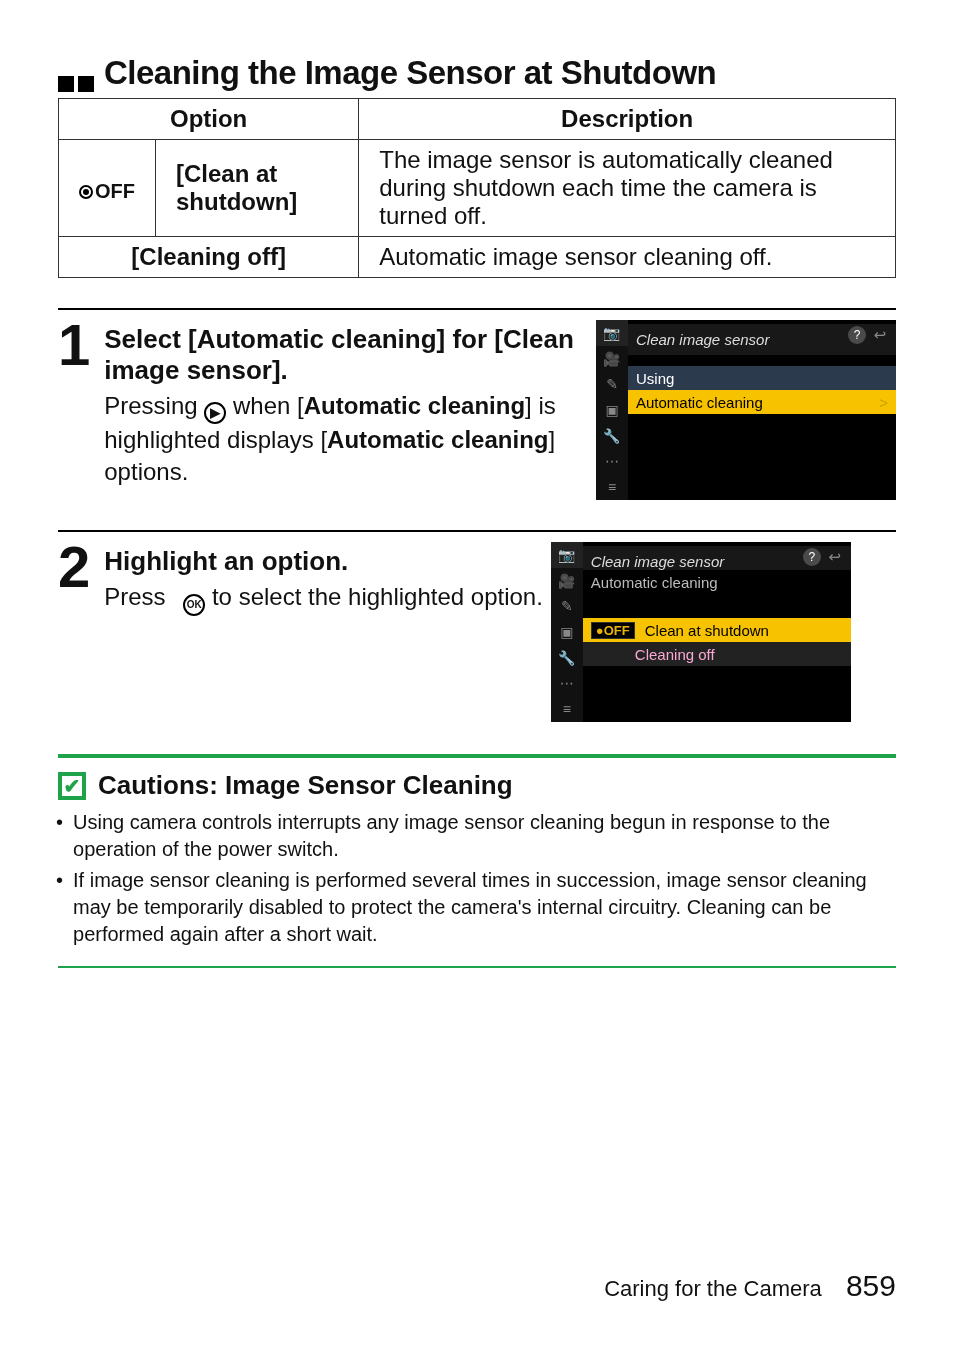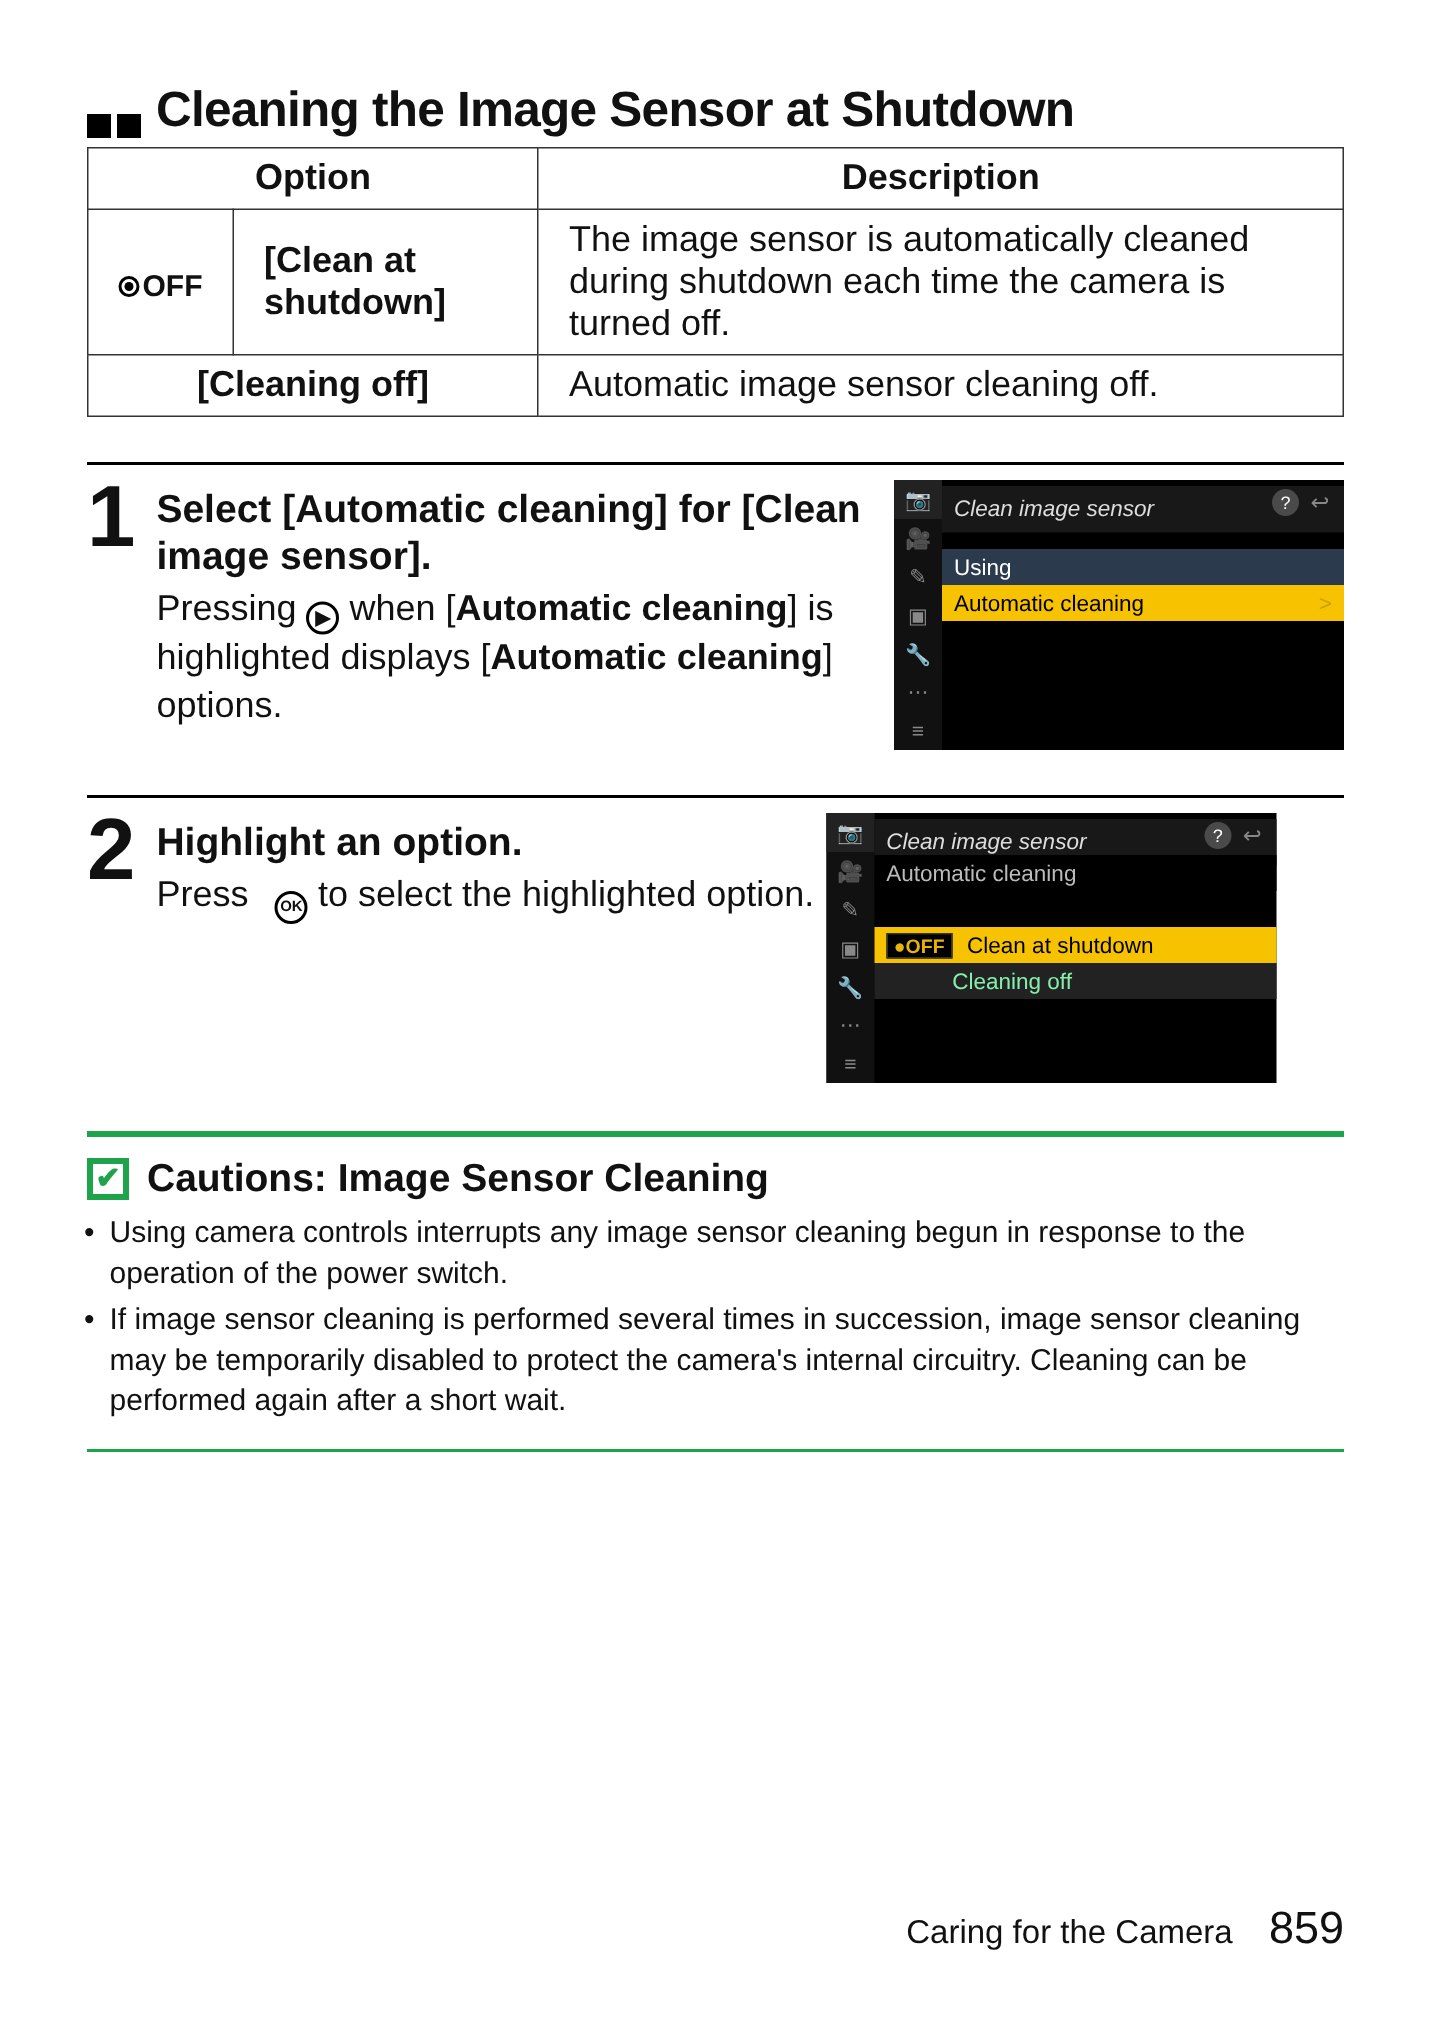--- a/index.html
+++ b/index.html
@@ -164,21 +164,21 @@
       <div class="title-row">Clean image sensor</div>
       <div class="help-icon">?</div>
       <div class="back-icon">↩</div>
       <div class="body-area">
         <div class="row sub">Automatic cleaning</div>
         <div style="height:24px;"></div>
         <div class="row hl" style="justify-content:flex-start; gap:6px;">
           <span class="off-badge">●<span>OFF</span></span>
           <span>Clean at shutdown</span>
         </div>
-        <div class="row" style="background:#222;color:#86efac;padding-left:52px;">Cleaning off</div>
+        <div class="row" style="background:#222;color:#f9a8d4;padding-left:52px;">Cleaning off</div>
       </div>
     </div>
   </div>
 
   <div class="caution-top"></div>
   <div class="caution-title-row">
     <div class="caution-mark"></div>
     <div class="caution-title">Cautions: Image Sensor Cleaning</div>
   </div>
   <ul class="bullets">

